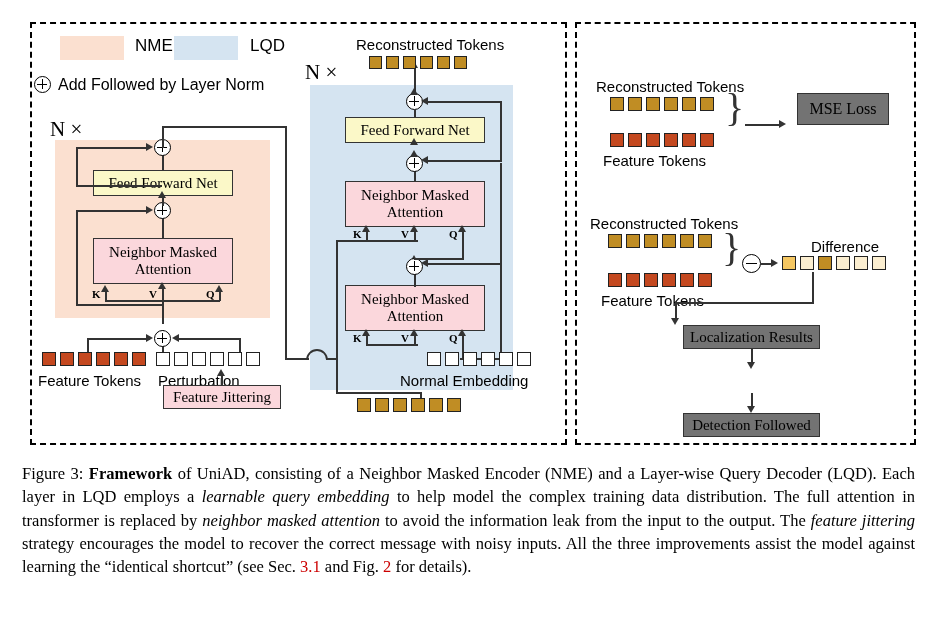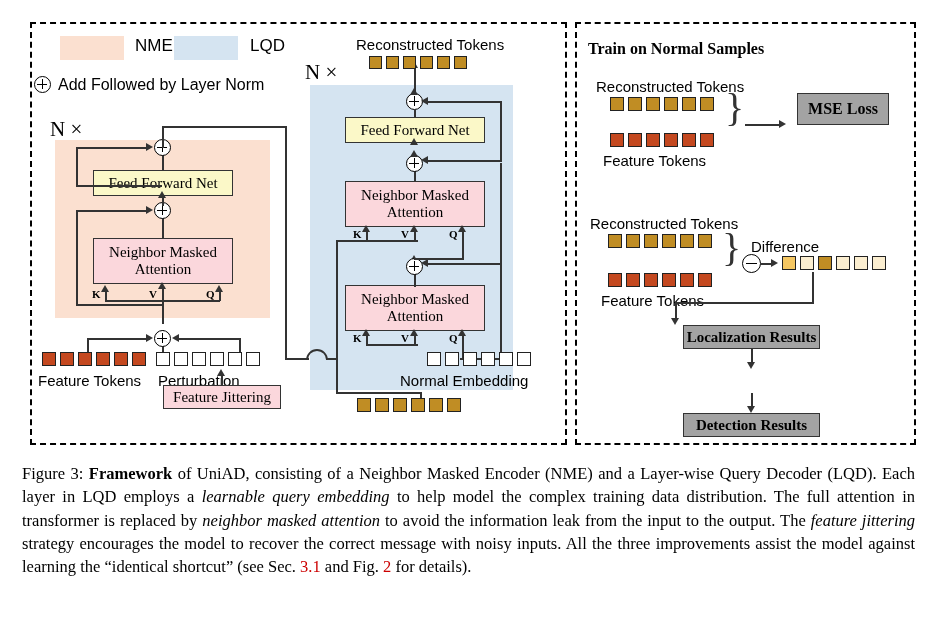--- a/index.html
+++ b/index.html
@@ -46,21 +46,21 @@
 
   
   .pbox{
     position:absolute;box-sizing:border-box;border:1.6px solid #333;
     display:flex;align-items:center;justify-content:center;text-align:center;
     font-family:"Liberation Serif",serif;font-size:15px;line-height:1.12;
     color:#000;
   }
   .ffn{background:#fbf8c8;}
   .nma{background:#fbd7dc;}
-  .green{background:#a3a3a3;font-weight:bold;}
+  .green{background:#737373;}
   .pink{background:#fbd7dc;}
 
   #nme-ffn{left:93px;top:170px;width:140px;height:26px;}
   #nme-nma{left:93px;top:238px;width:140px;height:46px;}
   #lqd-ffn{left:345px;top:117px;width:140px;height:26px;}
   #lqd-nma-top{left:345px;top:181px;width:140px;height:46px;}
   #lqd-nma-bot{left:345px;top:285px;width:140px;height:46px;}
   #feature-jittering{left:163px;top:385px;width:118px;height:24px;}
 
   #mse-loss{left:797px;top:93px;width:92px;height:32px;font-size:16px;}
@@ -303,21 +303,20 @@
 
   <div class="tokrow" id="outputs-last-lqd-row" style="left:357px;top:398px;gap:4px;">
       <div class="tok t-recon" style="width: 14px; height: 14px;"></div>
       <div class="tok t-recon" style="width: 14px; height: 14px;"></div>
       <div class="tok t-recon" style="width: 14px; height: 14px;"></div>
       <div class="tok t-recon" style="width: 14px; height: 14px;"></div>
       <div class="tok t-recon" style="width: 14px; height: 14px;"></div>
       <div class="tok t-recon" style="width: 14px; height: 14px;"></div>
     </div>
 
-  <div class="rhead" id="train-head">Train on Normal Samples</div>
   <div class="toklabel" style="left:596px;top:78px;">Reconstructed Tokens</div>
   <div class="tokrow" id="train-recon-row" style="left:610px;top:97px;gap:4px;">
       <div class="tok t-recon" style="width: 14px; height: 14px;"></div>
       <div class="tok t-recon" style="width: 14px; height: 14px;"></div>
       <div class="tok t-recon" style="width: 14px; height: 14px;"></div>
       <div class="tok t-recon" style="width: 14px; height: 14px;"></div>
       <div class="tok t-recon" style="width: 14px; height: 14px;"></div>
       <div class="tok t-recon" style="width: 14px; height: 14px;"></div>
     </div>
   <div class="tokrow" id="train-feature-row" style="left:610px;top:133px;gap:4px;">
@@ -350,37 +349,37 @@
       <div class="tok t-feature" style="width: 14px; height: 14px;"></div>
       <div class="tok t-feature" style="width: 14px; height: 14px;"></div>
       <div class="tok t-feature" style="width: 14px; height: 14px;"></div>
     </div>
   <div class="toklabel" style="left:601px;top:292px;">Feature Tokens</div>
   <div class="brace" style="left:722px;top:228px;">}</div>
 
   <div class="ominus" style="left:742px;top:254px;"></div>
   <div class="wire h" style="left:761px;top:263px;width:12px;"></div>
   <div class="arrow arrow-right" style="left:771px;top:259px;"></div>
-  <div class="toklabel" style="left:751px;top:238px;">Difference</div>
+  <div class="toklabel" style="left:811px;top:238px;">Difference</div>
   <div class="tokrow" id="difference-row" style="left:782px;top:256px;gap:4px;">
       <div class="tok t-diff-a" style="width: 14px; height: 14px;"></div>
       <div class="tok t-diff-b" style="width: 14px; height: 14px;"></div>
       <div class="tok t-diff-c" style="width: 14px; height: 14px;"></div>
       <div class="tok t-diff-b" style="width: 14px; height: 14px;"></div>
       <div class="tok t-diff-b" style="width: 14px; height: 14px;"></div>
       <div class="tok t-diff-b" style="width: 14px; height: 14px;"></div>
     </div>
 
   <div class="wire v" style="left:812px;top:272px;height:32px;"></div>
   <div class="wire h" style="left:675px;top:302px;width:139px;"></div>
   <div class="wire v" style="left:675px;top:302px;height:18px;"></div>
   <div class="arrow arrow-down" style="left:671px;top:318px;"></div>
 
   <div class="pbox green" id="loc-results">Localization Results</div>
   <div class="wire v" style="left:751px;top:349px;height:13px;"></div>
   <div class="arrow arrow-down" style="left:747px;top:362px;"></div>
   <div class="wire v" style="left:751px;top:393px;height:13px;"></div>
   <div class="arrow arrow-down" style="left:747px;top:406px;"></div>
-  <div class="pbox green" id="det-results">Detection Results</div>
+  <div class="pbox green" id="det-results">Detection Followed</div>
 
   <div id="caption">Figure 3:  <b>Framework</b> of UniAD, consisting of a Neighbor Masked Encoder (NME) and a Layer-wise Query Decoder (LQD). Each layer in LQD employs a <i>learnable query embedding</i> to help model the complex training data distribution. The full attention in transformer is replaced by <i>neighbor masked attention</i> to avoid the information leak from the input to the output. The <i>feature jittering</i> strategy encourages the model to recover the correct message with noisy inputs. All the three improvements assist the model against learning the “identical shortcut” (see Sec. <span class="ref">3.1</span> and Fig. <span class="ref">2</span> for details).</div>
 
 </div>
 
 </body></html>

